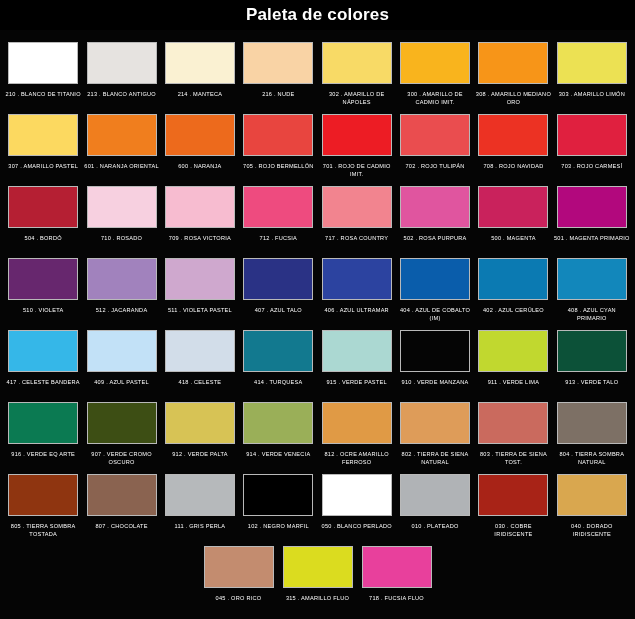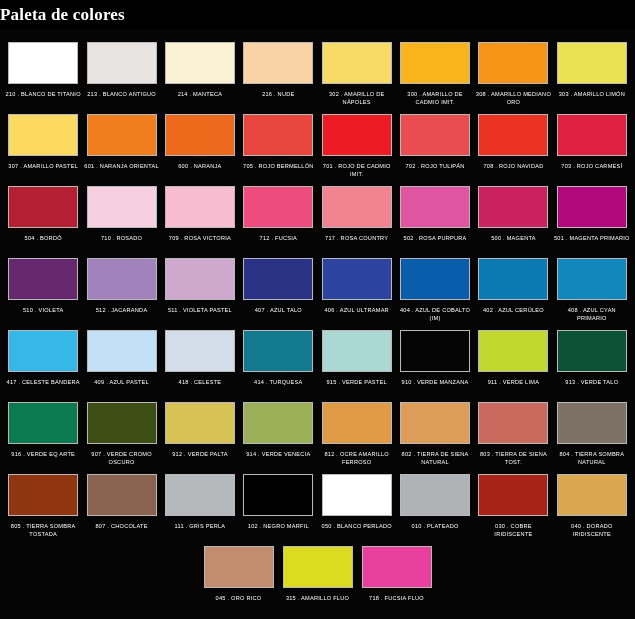--- a/index.html
+++ b/index.html
@@ -18,22 +18,22 @@
     width: 635px;
     height: 619px;
     background: #050505;
     position: relative;
     box-sizing: border-box;
   }
   .title-bar {
     height: 30px;
     display: flex;
     align-items: center;
+    justify-content: center;
     background: #000000;
-    font-family: Liberation Serif, serif;
   }
   .title-text {
     font-size: 17px;
     font-weight: bold;
     letter-spacing: 0.2px;
     color: #ffffff;
   }
   .grid {
     padding: 6px 4px 0 4px;
     box-sizing: border-box;

